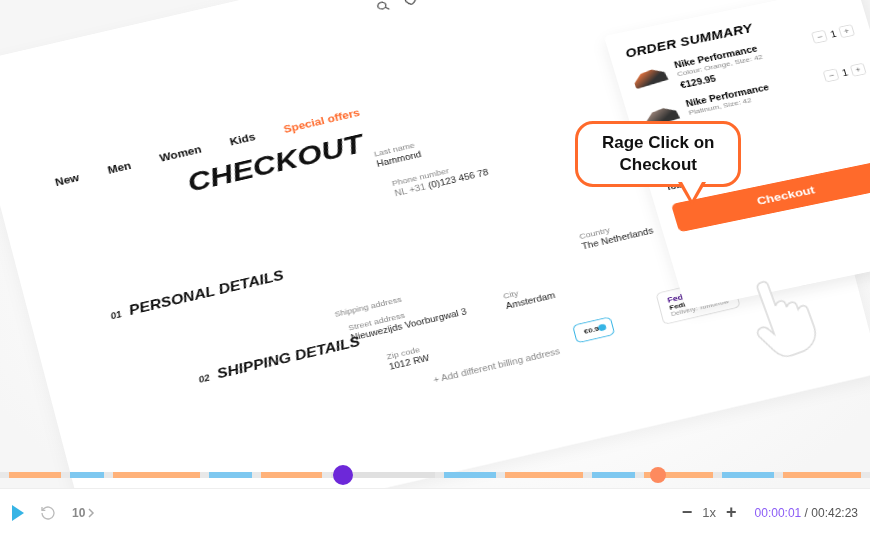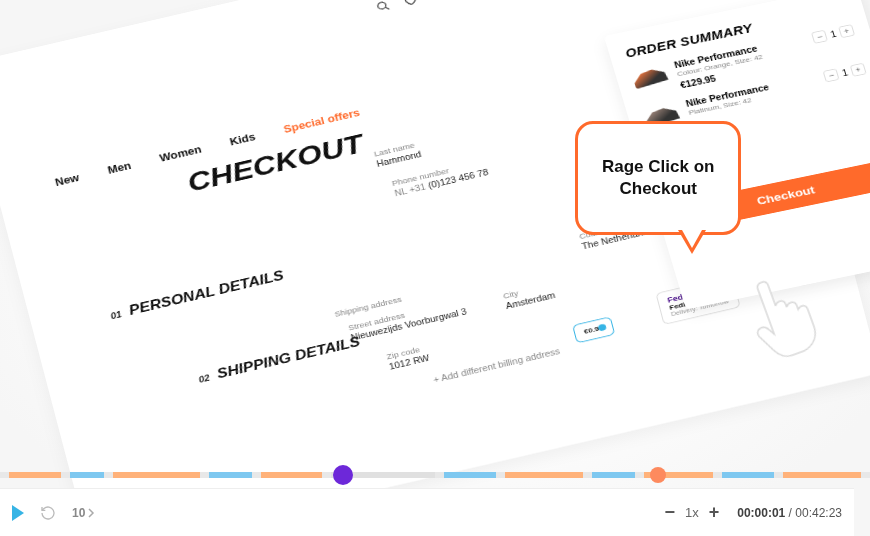--- a/index.html
+++ b/index.html
@@ -30,45 +30,45 @@
   .item .t{flex:1;font-size:9px}
   .item .t b{display:block;font-size:10px}
   .item .t span{color:#888;font-size:8px}
   .qty{display:flex;align-items:center;gap:4px;font-size:10px}
   .qty button{width:14px;height:14px;border:1px solid #ddd;background:#fff;border-radius:3px;font-size:9px;line-height:1;cursor:pointer;color:#555}
   .price{font-size:10px;font-weight:700;margin-top:4px}
   .totals{margin-top:22px;font-size:9px;color:#555;line-height:1.7}
   .ck{margin-top:12px;background:#ff6a2b;color:#fff;text-align:center;border-radius:6px;font-weight:700;font-size:13px;padding:10px 0;cursor:pointer}
   .hand{position:absolute;right:60px;top:270px;width:60px;height:90px;transform:rotate(-20deg)}
   
-  .call{position:absolute;border:3px solid;border-radius:18px;background:#fff;padding:32px 24px;font-family:Verdana,Geneva,sans-serif;font-weight:900;text-align:center;line-height:1.3}
+  .call{position:absolute;border:3px solid;border-radius:18px;background:#fff;padding:8px 24px;font-family:Verdana,Geneva,sans-serif;font-weight:900;text-align:center;line-height:1.3}
   .call1{left:165px;top:258px;border-color:#6d28d9;color:#111;font-size:17px}
   .call2{left:575px;top:121px;border-color:#ff6a2b;color:#111;font-size:17px}
   .tail{position:absolute;width:0;height:0}
   .call1 .tail{left:140px;bottom:-22px;border-left:14px solid transparent;border-right:14px solid transparent;border-top:24px solid #6d28d9}
   .call1 .tail::after{content:"";position:absolute;left:-10px;top:-24px;border-left:10px solid transparent;border-right:10px solid transparent;border-top:18px solid #fff}
   .call2 .tail{left:100px;bottom:-22px;border-left:14px solid transparent;border-right:14px solid transparent;border-top:24px solid #ff6a2b}
   .call2 .tail::after{content:"";position:absolute;left:-10px;top:-24px;border-left:10px solid transparent;border-right:10px solid transparent;border-top:18px solid #fff}
   
   .timeline{position:absolute;left:0;right:0;top:472px;height:6px;background:#e8e8e8}
   .seg{position:absolute;top:0;height:6px}
   .seg.o{background:#ffb27a}
   .seg.b{background:#7ec8f0}
   .seg.g{background:#e0e0e0}
   .mark1{position:absolute;top:-7px;width:20px;height:20px;border-radius:50%;background:#6d28d9;left:333px}
   .mark2{position:absolute;top:-5px;width:16px;height:16px;border-radius:50%;background:#fd8a5e;left:650px}
-  .player{position:absolute;left:0;right:16px;bottom:0;height:48px;background:#fff;border-top:1px solid #eee;display:flex;align-items:center;padding:0 12px;gap:18px}
+  .player{position:absolute;left:0;right:0;bottom:0;height:48px;background:#fff;border-top:1px solid #eee;display:flex;align-items:center;padding:0 12px;gap:18px}
   .ctrl{display:flex;align-items:center;gap:16px;color:#888}
   .play{width:0;height:0;border-left:12px solid #36b4e5;border-top:8px solid transparent;border-bottom:8px solid transparent;cursor:pointer}
   .skip{font-size:12px;font-weight:600;color:#888;display:flex;align-items:center;gap:1px}
   .spacer{flex:1}
   .zoom{display:flex;align-items:center;gap:10px;color:#666;font-size:13px}
   .zbtn{font-size:18px;font-weight:700;cursor:pointer;user-select:none;color:#555}
   .time{font-size:12px;color:#555;font-variant-numeric:tabular-nums}
-  .time .cur{color:#404040;font-weight:700}
+  .time .cur{color:#8b5cf6;font-weight:400}
   .fedex{font-weight:900;font-size:9px}.fedex .a{color:#4d148c}.fedex .b{color:#ff6600}
   .ship-card{position:absolute;border:1px solid #ddd;border-radius:6px;padding:6px 9px;font-size:8px}
 </style>
 </head>
 <body>
 
 <div class="stage">
 
   <div class="page">
     <div class="nav">

